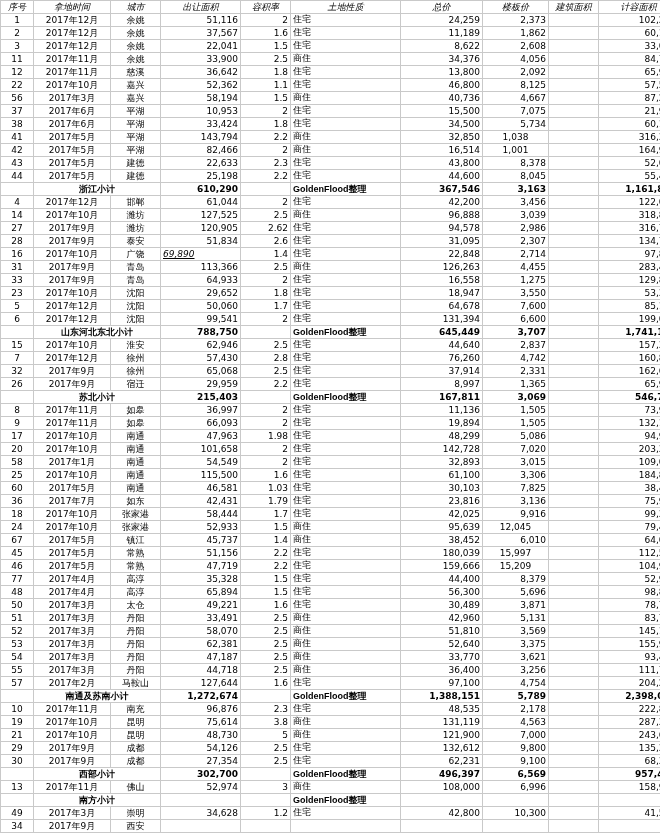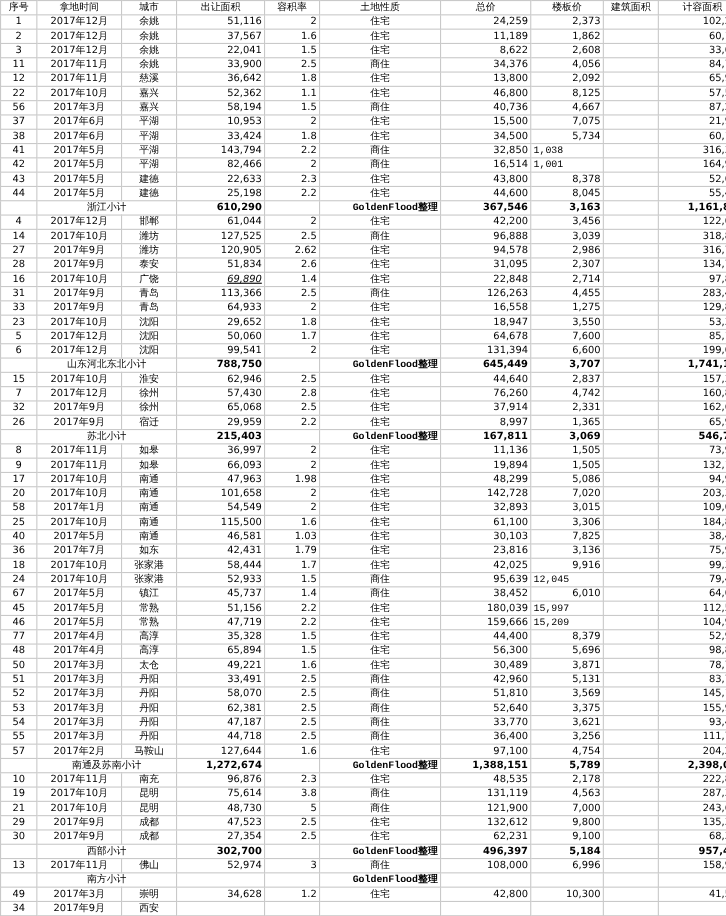--- a/index.html
+++ b/index.html
@@ -36,49 +36,49 @@
   col.c-type{width:110px;}
   col.c-total{width:82px;}
   col.c-floor{width:66px;}
   col.c-build{width:50px;}
   col.c-calc{width:80px;}
 
   thead th{
     text-align:center;
     vertical-align:middle;
     height:15px;
+    font-style:italic;
   }
   td.num{text-align:right;}
   td.ctr{text-align:center;}
-  td.lft{text-align:center;font-family:Liberation Mono, monospace;}
+  td.lft{text-align:left;font-family:Liberation Mono, monospace;}
 
   tr.subtotal td{
     font-weight:bold;
   }
   tr.subtotal td.label{
     text-align:center;
-    font-weight:normal;
+    font-weight:bold;
   }
   td.watermark{
-    text-align:right;
-    font-family:Liberation Mono, monospace;
+    text-align:left;
+    font-family:Liberation Sans, sans-serif;
     font-weight:bold;
     letter-spacing:0px;
     font-size:9px;
   }
   td.em-underline{
     font-weight:bold;
     font-style:italic;
     text-decoration:underline;
-    text-align:right;
+    text-align:left;
   }
   td.bold-num{
     font-weight:bold;
-    text-align:left;
-    font-family:Liberation Mono, monospace;
+    text-align:center;
   }
 </style>
 </head>
 <body>
 
 <table class="sheet">
   <colgroup>
     <col class="c-idx">
       <col class="c-date">
       <col class="c-city">
@@ -529,21 +529,21 @@
         <td class="ctr">南通</td>
         <td class="num">115,500</td>
         <td class="num">1.6</td>
         <td class="lft">住宅</td>
         <td class="num">61,100</td>
         <td class="num">3,306</td>
         <td class="num"></td>
         <td class="num">184,800</td>
       </tr>
       <tr>
-        <td class="ctr">40</td>
+        <td class="ctr">60</td>
         <td class="ctr">2017年5月</td>
         <td class="ctr">南通</td>
         <td class="num">46,581</td>
         <td class="num">1.03</td>
         <td class="lft">住宅</td>
         <td class="num">30,103</td>
         <td class="num">7,825</td>
         <td class="num"></td>
         <td class="num">38,468</td>
       </tr>
@@ -771,21 +771,21 @@
         <td class="lft">商住</td>
         <td class="num">121,900</td>
         <td class="num">7,000</td>
         <td class="num"></td>
         <td class="num">243,650</td>
       </tr>
       <tr>
         <td class="ctr">29</td>
         <td class="ctr">2017年9月</td>
         <td class="ctr">成都</td>
-        <td class="num">47,523</td>
+        <td class="num">54,126</td>
         <td class="num">2.5</td>
         <td class="lft">住宅</td>
         <td class="num">132,612</td>
         <td class="num">9,800</td>
         <td class="num"></td>
         <td class="num">135,315</td>
       </tr>
       <tr>
         <td class="ctr">30</td>
         <td class="ctr">2017年9月</td>
@@ -798,21 +798,21 @@
         <td class="num"></td>
         <td class="num">68,385</td>
       </tr>
       <tr class="subtotal">
         <td class="ctr"></td>
         <td class="label" colspan="2">西部小计</td>
         <td class="num">302,700</td>
         <td class="ctr"></td>
         <td class="watermark">GoldenFlood整理</td>
         <td class="num">496,397</td>
-        <td class="num">5,184</td>
+        <td class="num">6,569</td>
         <td class="num"></td>
         <td class="num">957,498</td>
       </tr>
       <tr>
         <td class="ctr">13</td>
         <td class="ctr">2017年11月</td>
         <td class="ctr">佛山</td>
         <td class="num">52,974</td>
         <td class="num">3</td>
         <td class="lft">商住</td>

